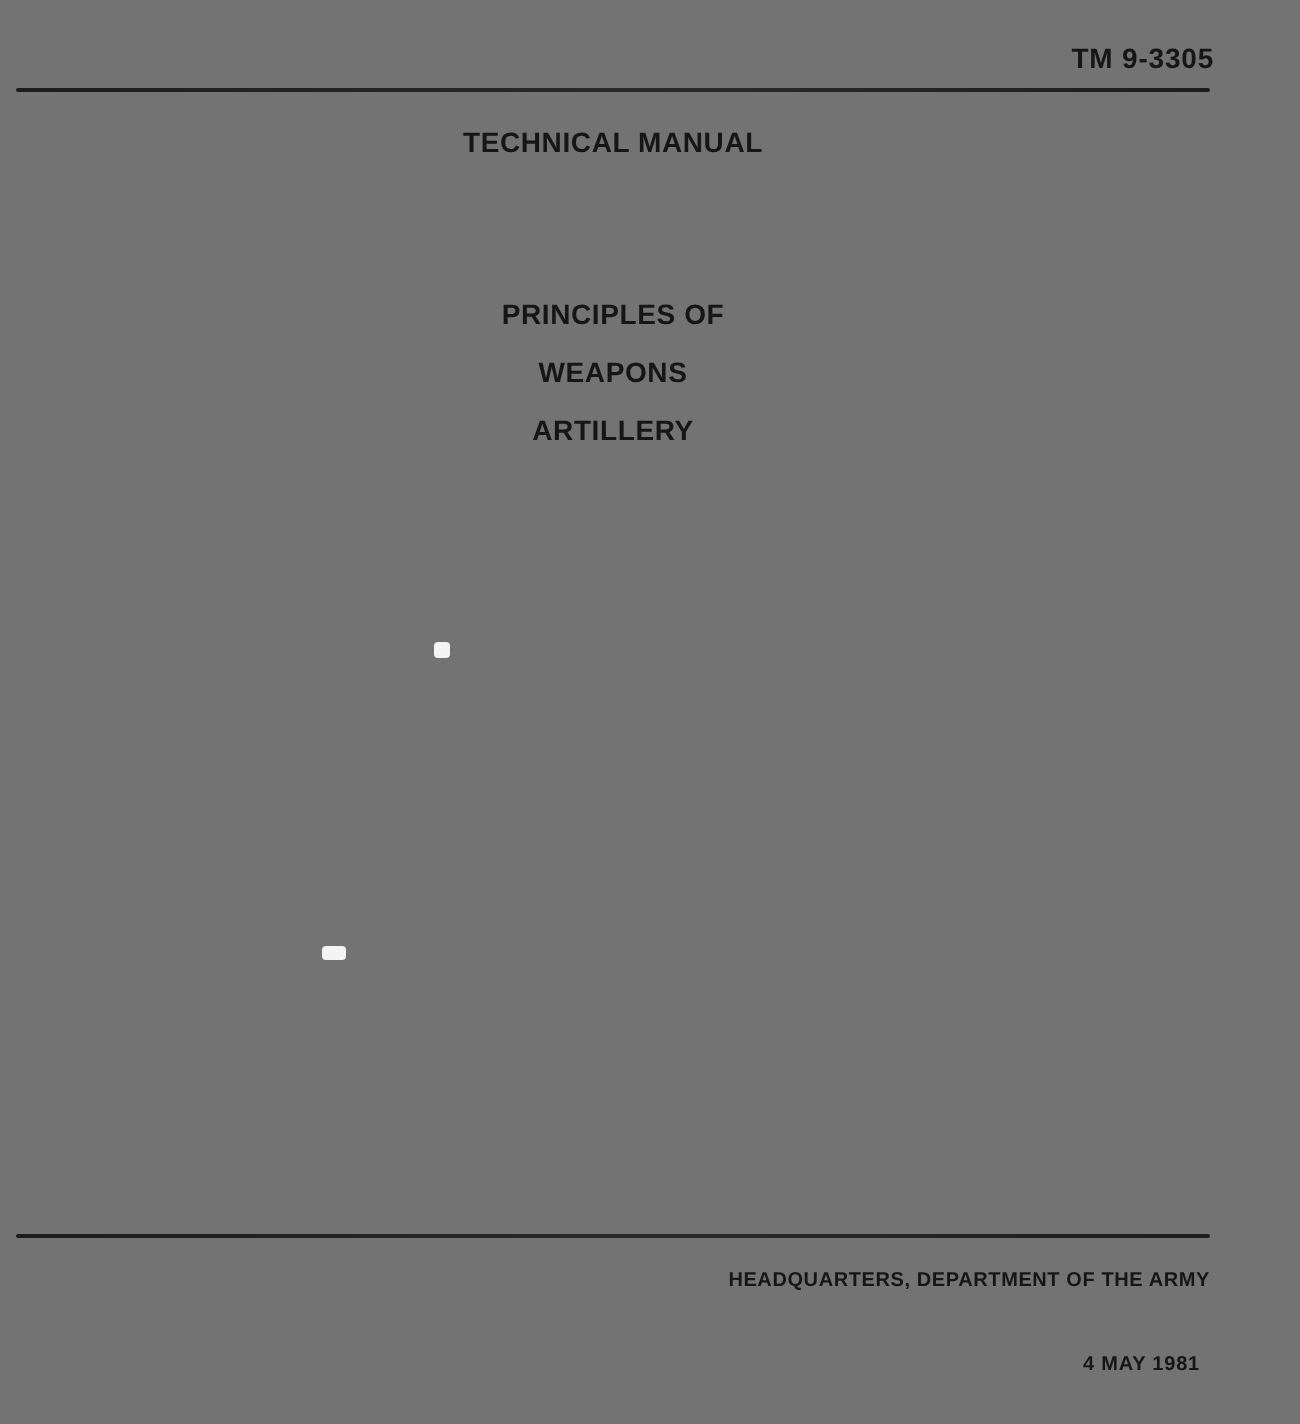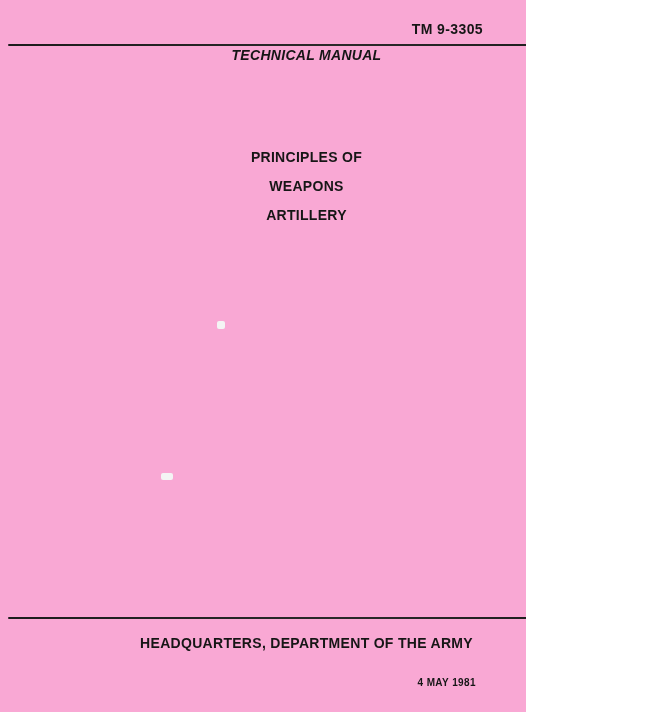--- a/index.html
+++ b/index.html
@@ -2,23 +2,23 @@
 <html><head>
 <meta charset="utf-8">
 <style>
   html, body {
     margin: 0;
     padding: 0;
     background: #ffffff;
   }
   .page {
     position: relative;
-    width: 526px;
+    width: 650px;
     height: 712px;
-    background: #f9a8d4;
+    background: #737373;
     font-family: "Liberation Sans", sans-serif;
     font-weight: bold;
     color: #161616;
     overflow: hidden;
   }
   
   .print-area-left { left: 8px; }
   .print-area-width { width: 597px; }
 
   .tm-number {
@@ -32,42 +32,41 @@
     position: absolute;
     height: 2px;
     background: linear-gradient(to right, #1c1c1c 0%, #2a2a2a 55%, #1c1c1c 100%);
     border-radius: 1px;
   }
   .rule-top { top: 44px; }
   .rule-bottom { top: 617px; }
 
   .doc-type {
     position: absolute;
-    top: 47px;
+    top: 63px;
     text-align: center;
     font-size: 14px;
     letter-spacing: 0.3px;
-    font-style: italic;
   }
   .title-block {
     position: absolute;
     top: 151px;
     text-align: center;
     font-size: 14px;
     letter-spacing: 0.3px;
   }
   .title-line {
     line-height: 13px;
     margin-bottom: 16px;
   }
   .headquarters {
     position: absolute;
     top: 635px;
-    text-align: center;
-    font-size: 14px;
+    text-align: right;
+    font-size: 10px;
     letter-spacing: 0.3px;
   }
   .date {
     position: absolute;
     top: 677px;
     right: 50px;
     font-size: 10px;
     letter-spacing: 0.4px;
   }
   

